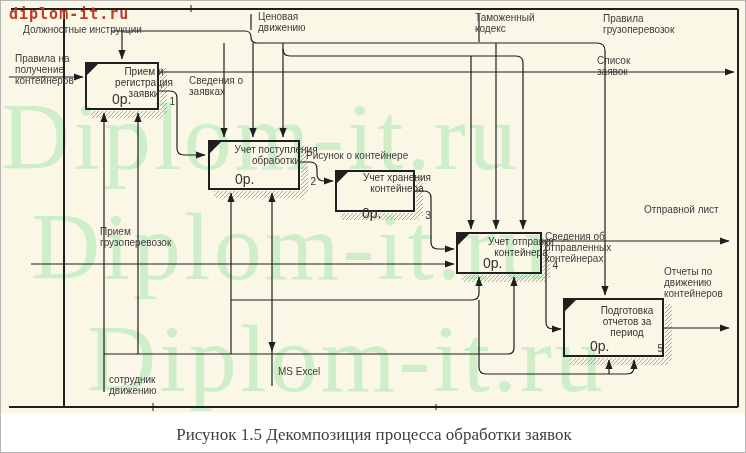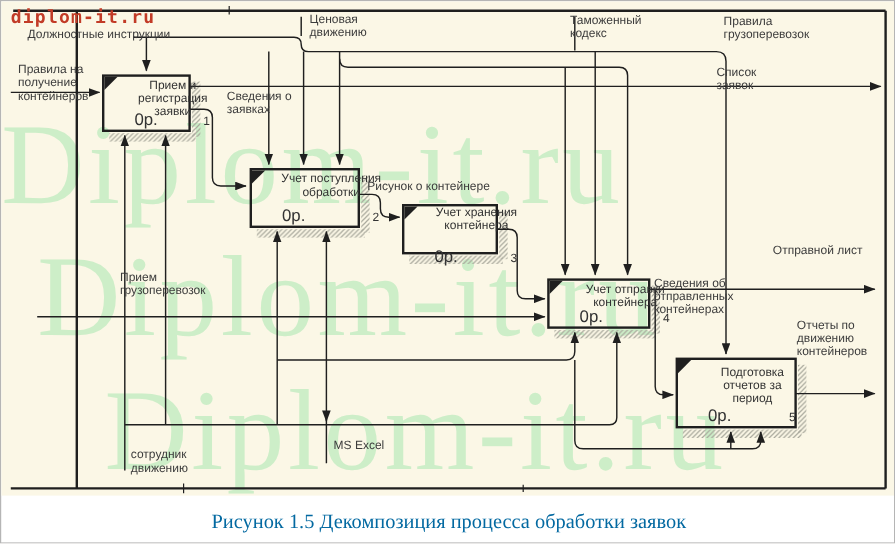--- a/index.html
+++ b/index.html
@@ -12,21 +12,21 @@
   #wm-red{position:absolute;left:8px;top:4px;font-family:"DejaVu Sans Mono",monospace;
           font-weight:bold;font-size:15px;letter-spacing:1px;color:#c23b27;z-index:40;}
   svg#idef0{position:absolute;left:0;top:0;z-index:10;}
   .lbl{position:absolute;z-index:20;font-size:10px;line-height:11px;color:#3c3c3c;white-space:pre;}
   .box{position:absolute;z-index:20;margin-left:22px;}
   .box-title{position:absolute;left:0;right:0;top:3px;text-align:center;
              font-size:10px;line-height:11px;color:#333;}
   .cost{position:absolute;left:4px;bottom:2px;font-size:14px;color:#333;}
   .num{position:absolute;right:5px;bottom:2px;font-size:10px;color:#333;}
   #caption{position:absolute;left:0;top:424px;width:746px;text-align:center;z-index:20;
-           font-family:"Liberation Serif",serif;font-size:17px;color:#0369a1;}
+           font-family:"Liberation Serif",serif;font-size:17px;color:#404040;}
 </style>
 </head>
 <body>
 
 <div id="shot">
   <div id="diagram-area">
     <div class="wm-green" style="left:0px;top:88px">Diplom-it.ru</div>
     <div class="wm-green" style="left:30px;top:198px">Diplom-it.ru</div>
     <div class="wm-green" style="left:86px;top:310px">Diplom-it.ru</div>
   </div>

